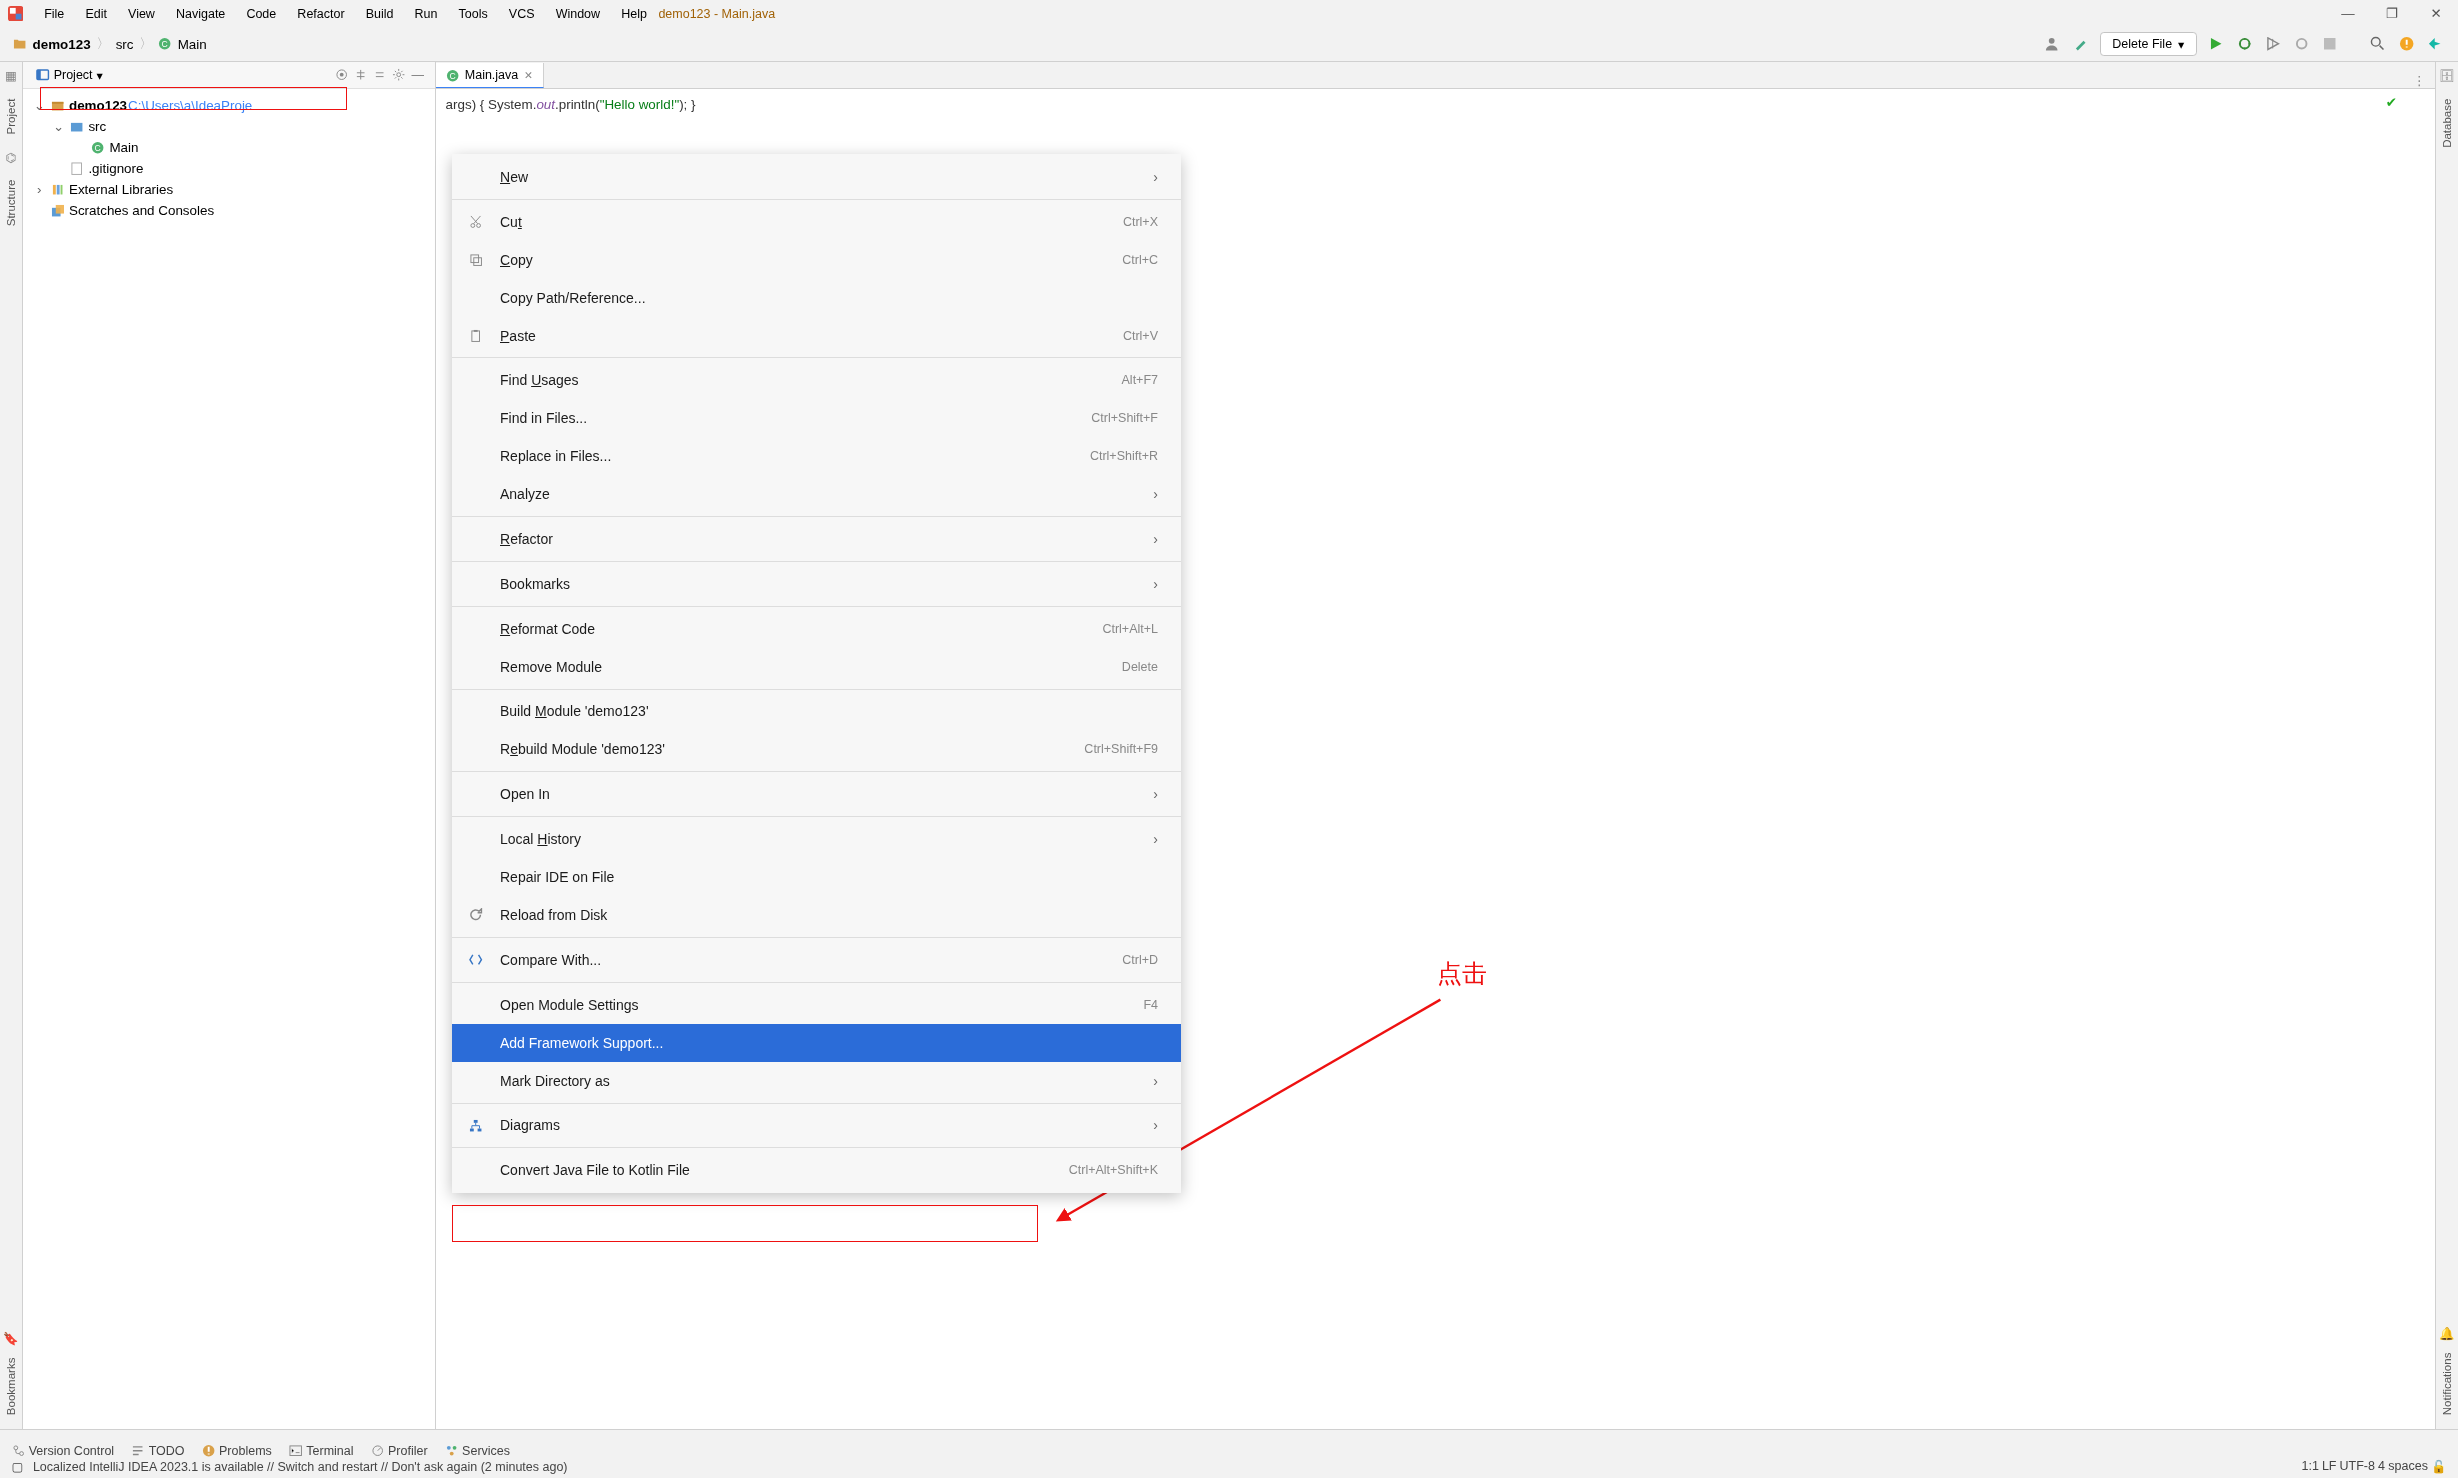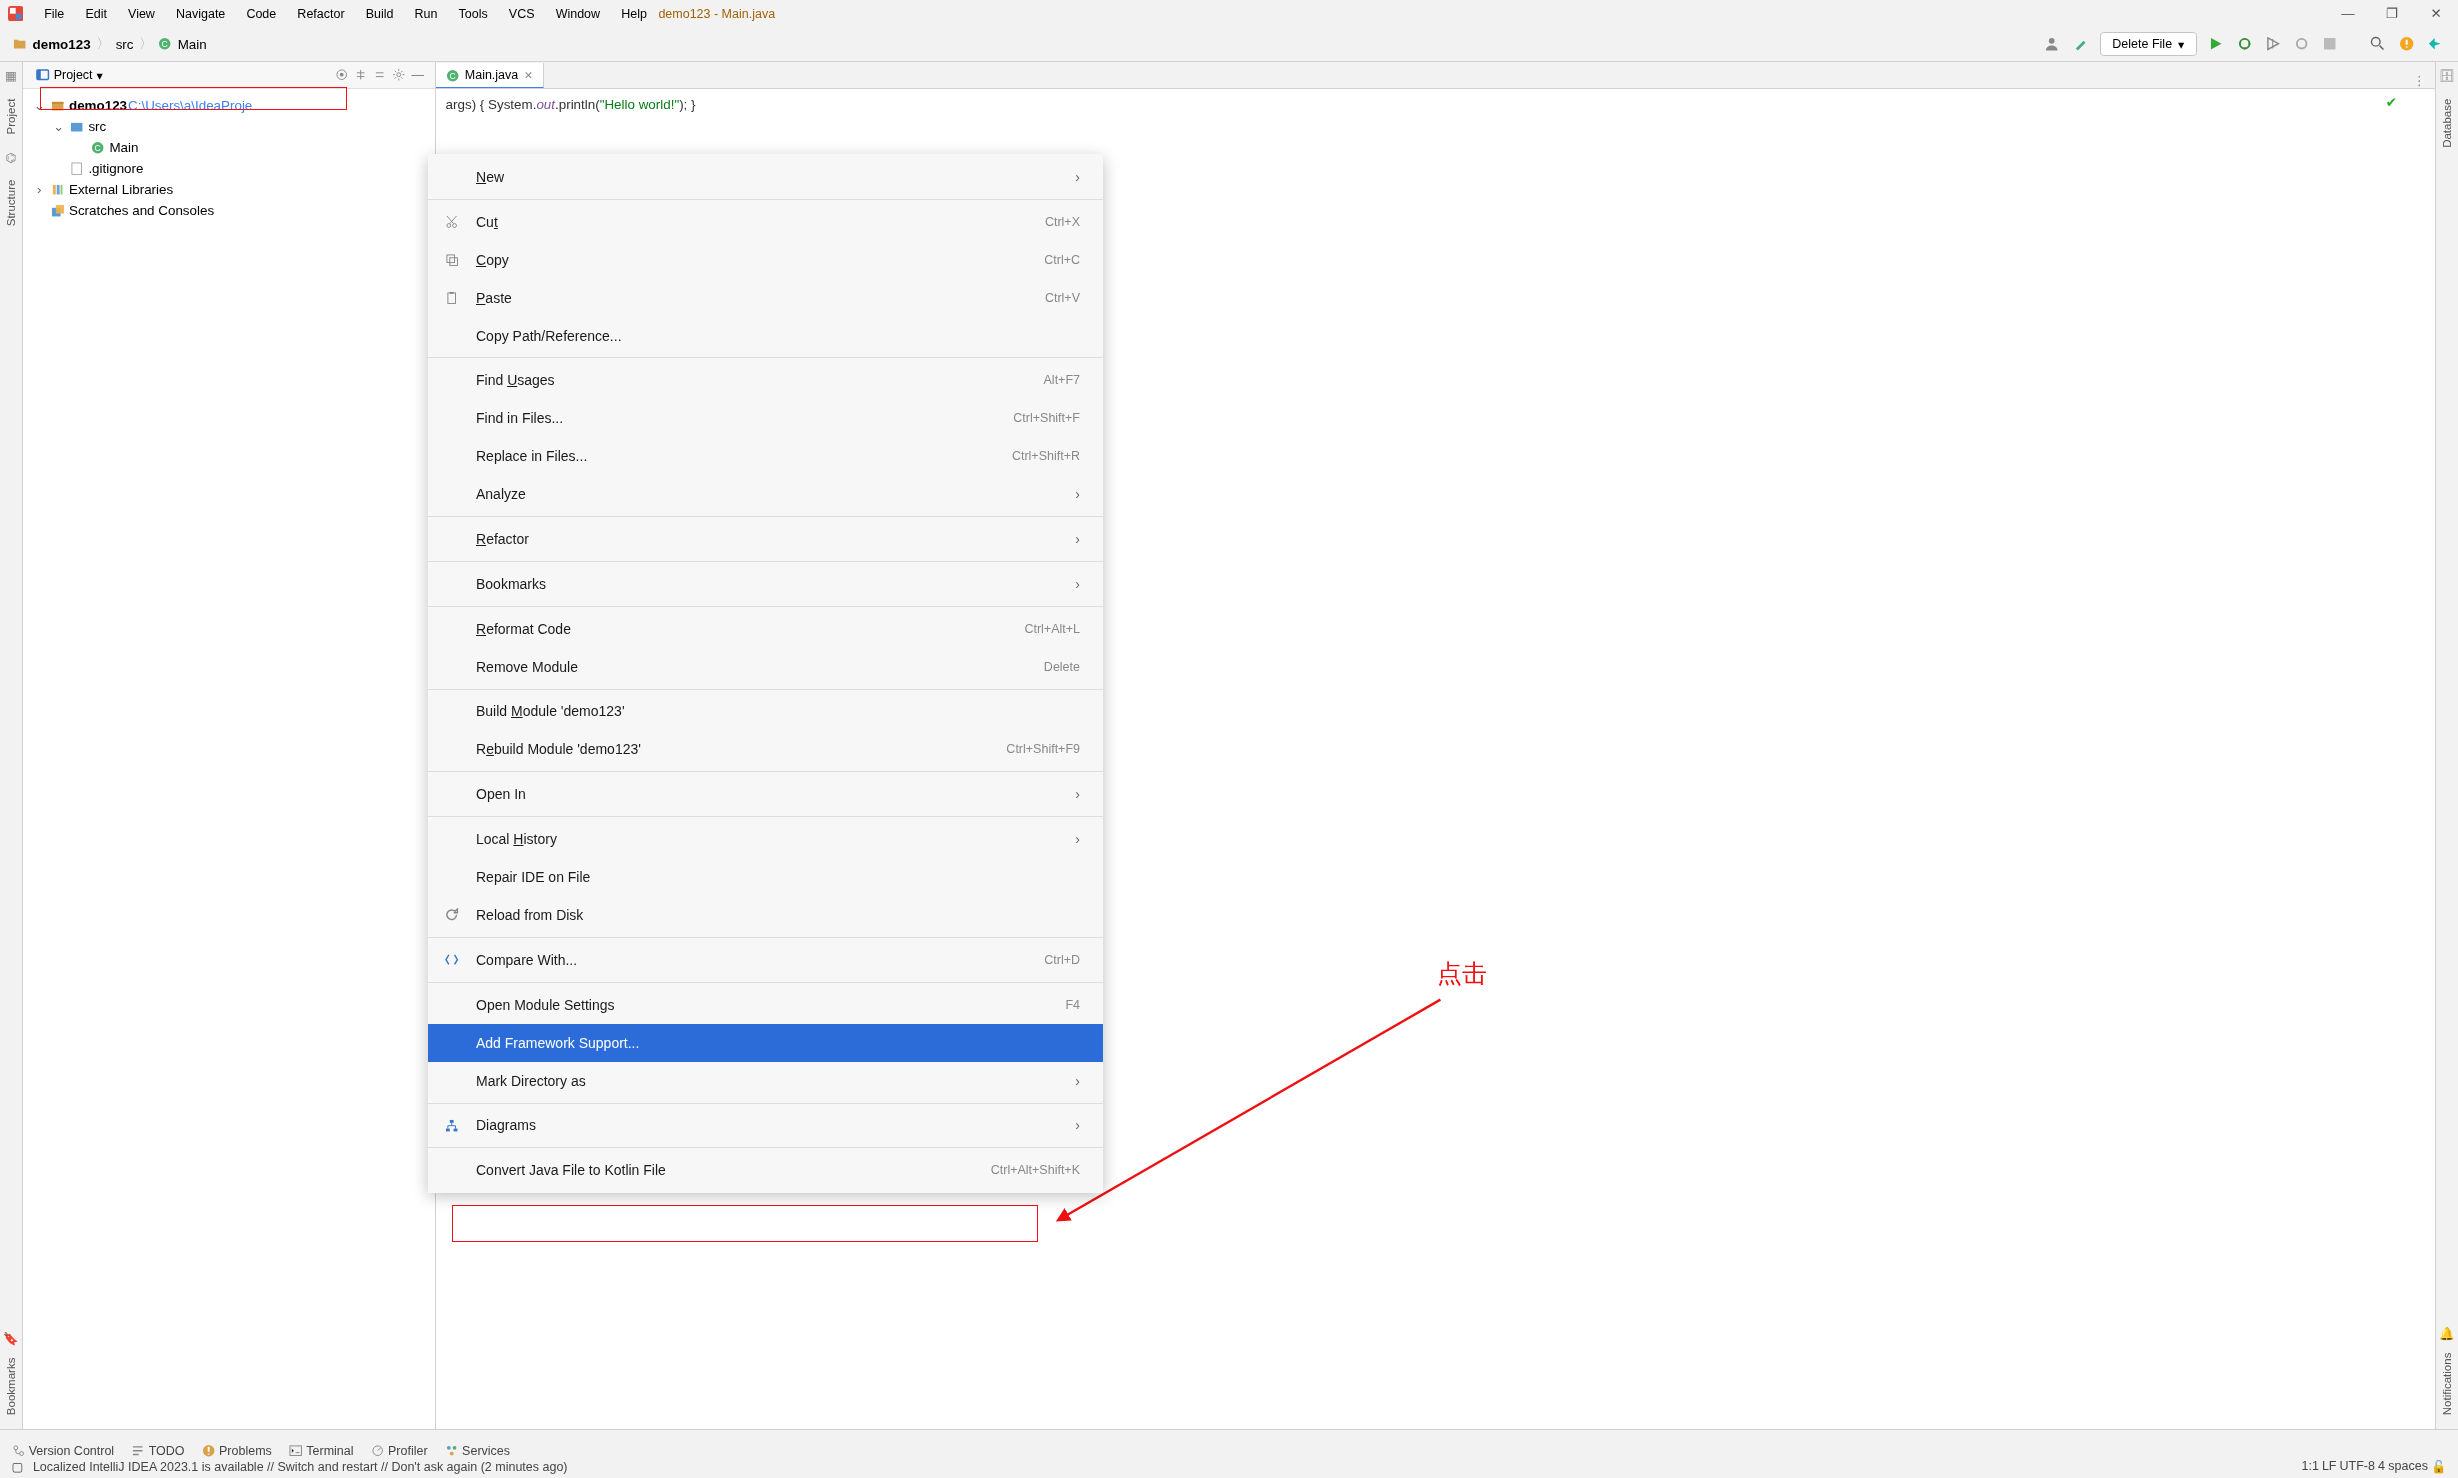--- a/index.html
+++ b/index.html
@@ -45,21 +45,21 @@
 .indent-1 { padding-left: 29px; } .indent-2 { padding-left: 50px; }
 
 .editor-area { flex: 1; display: flex; flex-direction: column; background: #fff; }
 .tab-bar { height: 27px; display: flex; align-items: flex-end; background: #f2f2f2; border-bottom: 1px solid #d0d0d0; }
 .tab { display: flex; align-items: center; gap: 5.8px; padding: 4.8px 9.6px; background: #fff; border-right: 1px solid #d0d0d0; border-bottom: 1.9px solid #3b82f6; font-size: 12.5px; }
 .tab .close { color: #888; font-size: 10.6px; }
 .tab-bar .dots { margin-left: auto; padding: 0 9.6px; color: #888; }
 .editor-body { flex: 1; position: relative; padding: 7.7px 9.6px; font-family: "Consolas", monospace; font-size: 13.4px; color: #333; background: #fff; }
 .editor-body .check { position: absolute; top: 5.8px; right: 38px; color: #2a2; }
 
-.context-menu { position: absolute; top: 154px; left: 428px; width: 675px; background: #f7f7f7; box-shadow: 0 3.8px 15.4px rgba(0,0,0,0.25); padding: 3.8px 0; font-size: 14px; color: #1a1a1a; z-index: 100; }
+.context-menu { position: absolute; top: 154px; left: 452px; width: 729px; background: #f7f7f7; box-shadow: 0 3.8px 15.4px rgba(0,0,0,0.25); padding: 3.8px 0; font-size: 14px; color: #1a1a1a; z-index: 100; }
 .ctx-item { display: flex; align-items: center; height: 38px; padding: 0 23px 0 48px; position: relative; }
 .ctx-item.sel { background: #2b6cd8; color: #fff; }
 .ctx-item .licon { position: absolute; left: 15.4px; width: 17.3px; height: 17.3px; display: flex; align-items: center; justify-content: center; color: #888; }
 .ctx-item .shortcut { margin-left: auto; color: #888; font-size: 12.5px; }
 .ctx-item .sub-arrow { margin-left: auto; color: #666; }
 .ctx-sep { height: 1px; background: #ddd; margin: 2.9px 0; }
 .ctx-item u { text-decoration: underline; }
 
 .annot-label { position: absolute; color: #e11; font-size: 25px; font-weight: 500; z-index: 50; margin-left: 20px; }
 .annot-arrow { position: absolute; z-index: 50; }
@@ -349,31 +349,31 @@
       <span class="licon">
         <svg width="13.4" height="13.4" viewBox="0 0 14 14">
           <rect x="2" y="2" width="8" height="8" fill="none" stroke="currentColor"></rect>
           <rect x="5" y="5" width="8" height="8" fill="none" stroke="currentColor"></rect>
         </svg>
       </span>
       <span><u>C</u>opy</span>
       <span class="shortcut">Ctrl+C</span>
     </div>
     <div class="ctx-item">
+      <span>Copy Path/Reference...</span>
+    </div>
+    <div class="ctx-item">
       <span class="licon">
         <svg width="13.4" height="13.4" viewBox="0 0 14 14">
           <rect x="3" y="2" width="8" height="11" fill="none" stroke="currentColor"></rect>
           <rect x="5" y="1" width="4" height="2" fill="currentColor"></rect>
         </svg>
       </span>
       <span><u>P</u>aste</span>
       <span class="shortcut">Ctrl+V</span>
-    </div>
-    <div class="ctx-item">
-      <span>Copy Path/Reference...</span>
     </div>
     <div class="ctx-sep"></div>
     <div class="ctx-item">
       <span>Find <u>U</u>sages</span>
       <span class="shortcut">Alt+F7</span>
     </div>
     <div class="ctx-item">
       <span>Find in Files...</span>
       <span class="shortcut">Ctrl+Shift+F</span>
     </div>

